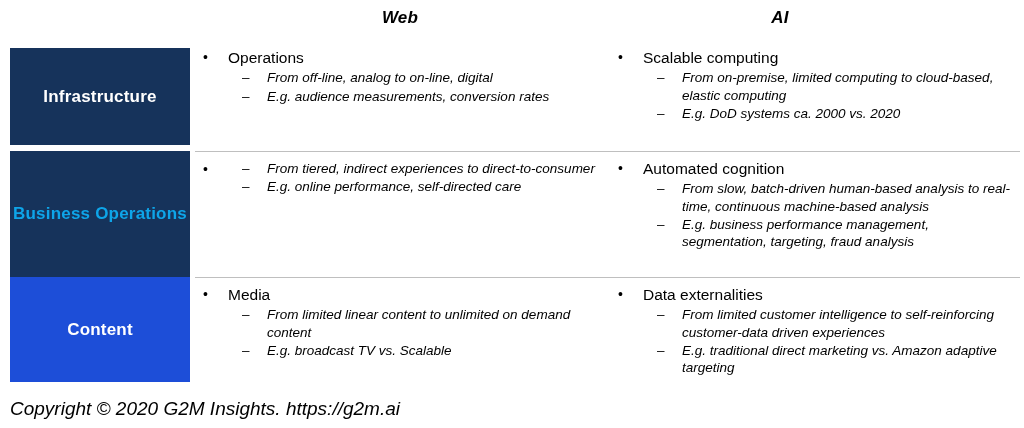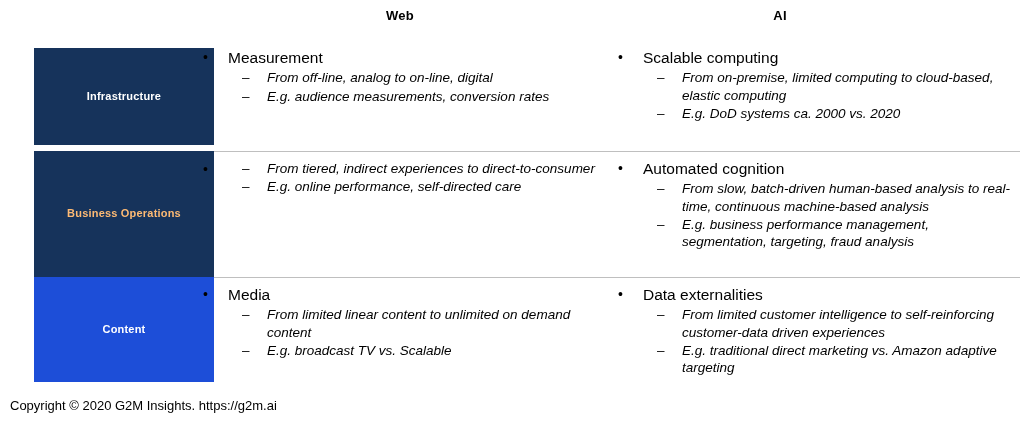--- a/index.html
+++ b/index.html
@@ -21,22 +21,23 @@
   .col-headers {
     position: absolute;
     top: 0;
     left: 0;
     width: 1024px;
     height: 40px;
   }
   .col-header {
     position: absolute;
     top: 8px;
-    font-size: 13px;
+    font-size: 17px;
     font-weight: bold;
+    font-style: italic;
     letter-spacing: 0.2px;
     text-align: center;
     white-space: nowrap;
   }
   .col-header.web { left: 340px; width: 120px; }
   .col-header.ai  { left: 720px; width: 120px; }
 
   
   .matrix {
     position: absolute;
@@ -58,29 +59,28 @@
     top: 0;
   }
 
   
   .row-label {
     position: absolute;
     left: 10px;
     width: 180px;
     background: #16335b;
     color: #ffffff;
-    font-size: 11px;
+    font-size: 17px;
     font-weight: bold;
     display: flex;
     align-items: center;
     justify-content: center;
     text-align: center;
     line-height: 1.25;
     letter-spacing: 0.2px;
-    margin-left: 24px;
   }
 
   
   .col {
     position: absolute;
     top: 0;
   }
   .col.web { left: 196px; width: 400px; }
   .col.ai  { left: 611px; width: 404px; }
 
@@ -131,40 +131,41 @@
   }
   li.item2 > .t2 {
     display: block;
   }
 
   
   .footer {
     position: absolute;
     left: 10px;
     top: 398px;
-    font-size: 13px;
+    font-size: 19px;
+    font-style: italic;
     white-space: nowrap;
   }
 </style>
 </head>
 <body>
 
 <div class="col-headers">
   <div class="col-header web">Web</div>
   <div class="col-header ai">AI</div>
 </div>
 
 <div class="matrix" id="matrix">
     <div class="row" style="height: 109px;">
       <div class="row-label" style="top: 6px; height: 97px; background: rgb(22, 51, 91); color: rgb(255, 255, 255);">Infrastructure</div>
       <div class="col web" style="top: 6px;">
         <ul class="lvl1">
           <li class="item1">
             <span class="b1">•</span>
-            <span class="t1">Measurement</span>
+            <span class="t1">Operations</span>
             <ul class="lvl2">
               <li class="item2">
                 <span class="b2">–</span>
                 <span class="t2">From off-line, analog to on-line, digital</span>
               </li>
               <li class="item2">
                 <span class="b2">–</span>
                 <span class="t2">E.g. audience measurements, conversion rates</span>
               </li>
             </ul>
@@ -185,21 +186,21 @@
                 <span class="b2">–</span>
                 <span class="t2">E.g. DoD systems ca. 2000 vs. 2020</span>
               </li>
             </ul>
           </li>
         </ul>
       </div>
     </div>
     <div class="row" style="height: 126px;">
       <div class="row-divider"></div>
-      <div class="row-label" style="top: 0px; height: 126px; background: rgb(22, 51, 91); color: #fdba74;">Business Operations</div>
+      <div class="row-label" style="top: 0px; height: 126px; background: rgb(22, 51, 91); color: #0ea5e9;">Business Operations</div>
       <div class="col web" style="top: 8px;">
         <ul class="lvl1">
           <li class="item1">
             <span class="b1">•</span>
             <ul class="lvl2">
               <li class="item2">
                 <span class="b2">–</span>
                 <span class="t2">From tiered, indirect experiences to direct-to-consumer</span>
               </li>
               <li class="item2">

